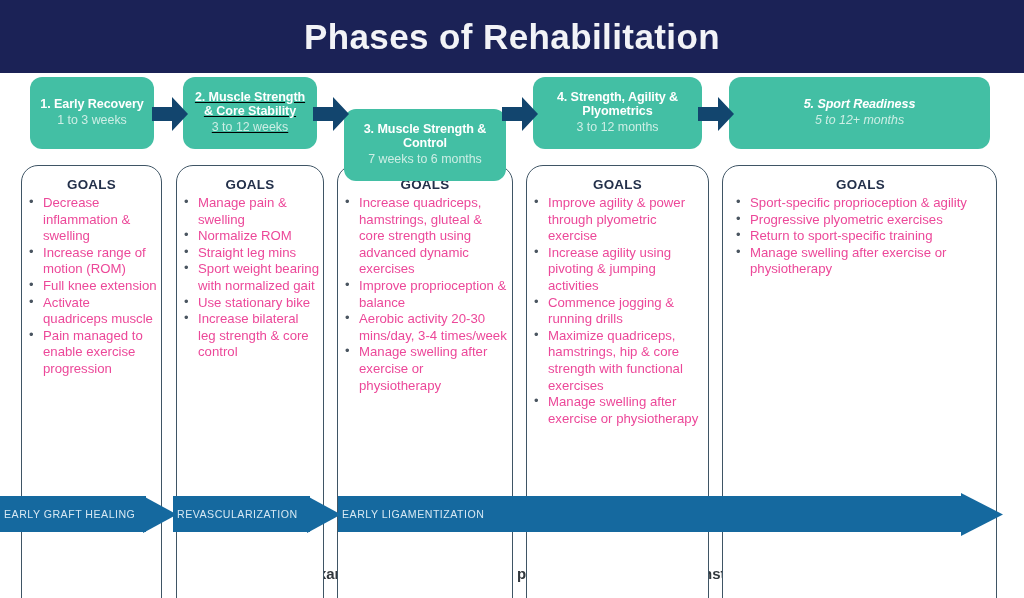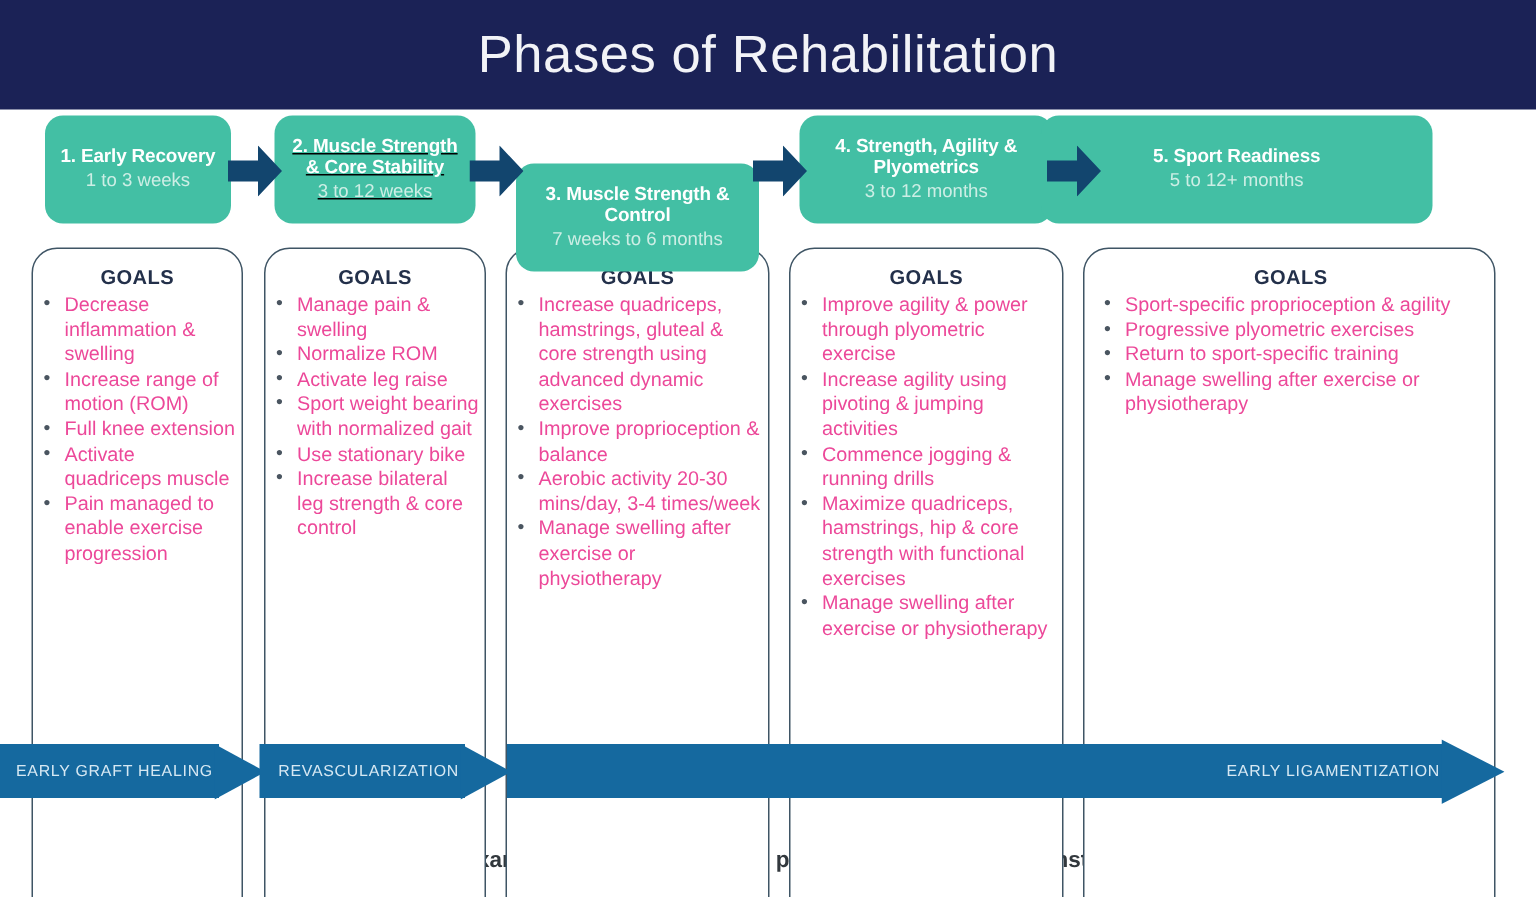--- a/index.html
+++ b/index.html
@@ -18,21 +18,21 @@
     width: 1024px;
     height: 73px;
     background: #1b2256;
     display: flex;
     align-items: center;
     justify-content: center;
   }
   .header-title {
     color: #f2f3f7;
     font-size: 35px;
-    font-weight: 400;
+    font-weight: 700;
     letter-spacing: 0.4px;
     line-height: 1;
   }
 
   
   .board {
     position: relative;
     width: 896px;
     height: 488px;
     padding-left: 20px;
@@ -111,21 +111,21 @@
     font-size: 13px;
   }
 
   
   .banner {
     position: absolute;
     background: #15699f;
     z-index: 8;
     display: flex;
     align-items: center;
-    justify-content: flex-end;
+    justify-content: flex-start;
   }
   .banner-label {
     color: #d6e8f3;
     font-size: 10.6px;
     letter-spacing: 0.5px;
     text-align: center;
     line-height: 12.4px;
     padding: 0 4px;
   }
   .banner-head {
@@ -173,21 +173,21 @@
   <div class="chip" style="left:344px; top:4px; width:162px; height:72px;margin-top:32px;">
     <div class="chip-title">3. Muscle Strength &amp; Control</div>
     <div class="chip-sub">7 weeks to 6 months</div>
   </div>
 
   <div class="chip" style="left:533px; top:4px; width:169px; height:72px;">
     <div class="chip-title">4. Strength, Agility &amp; Plyometrics</div>
     <div class="chip-sub">3 to 12 months</div>
   </div>
 
-  <div class="chip" style="left:694px; top:4px; width:261px; height:72px;">
+  <div class="chip" style="left:729px; top:4px; width:261px; height:72px;font-style:italic;">
     <div class="chip-title">5. Sport Readiness</div>
     <div class="chip-sub">5 to 12+ months</div>
   </div>
 
   <div class="chev" style="left:152px; top:24px; width:36px; height:34px;">
     <svg width="36" height="34" viewBox="0 0 36 34">
       <path d="M0 10 L20 10 L20 0 L36 17 L20 34 L20 24 L0 24 Z" fill="#12456e"></path>
     </svg>
   </div>
   <div class="chev" style="left:313px; top:24px; width:36px; height:34px;">
@@ -215,21 +215,21 @@
       <li>Activate quadriceps muscle</li>
       <li>Pain managed to enable exercise progression</li>
     </ul>
   </div>
 
   <div class="goals" style="left:181px; top:104px; width:138px;">
     <div class="goals-title">GOALS</div>
     <ul class="goal-list">
       <li>Manage pain &amp; swelling</li>
       <li>Normalize ROM</li>
-      <li>Activate leg raise</li>
+      <li>Straight leg mins</li>
       <li>Sport weight bearing with normalized gait</li>
       <li>Use stationary bike</li>
       <li>Increase bilateral leg strength &amp; core control</li>
     </ul>
   </div>
 
   <div class="goals" style="left:342px; top:104px; width:166px;">
     <div class="goals-title">GOALS</div>
     <ul class="goal-list">
       <li>Increase quadriceps, hamstrings, gluteal &amp; core strength using advanced dynamic exercises</li>

